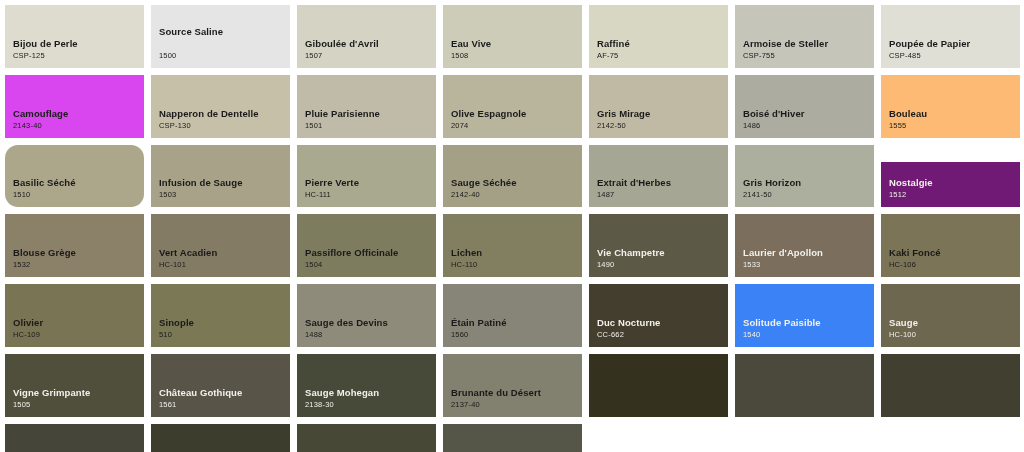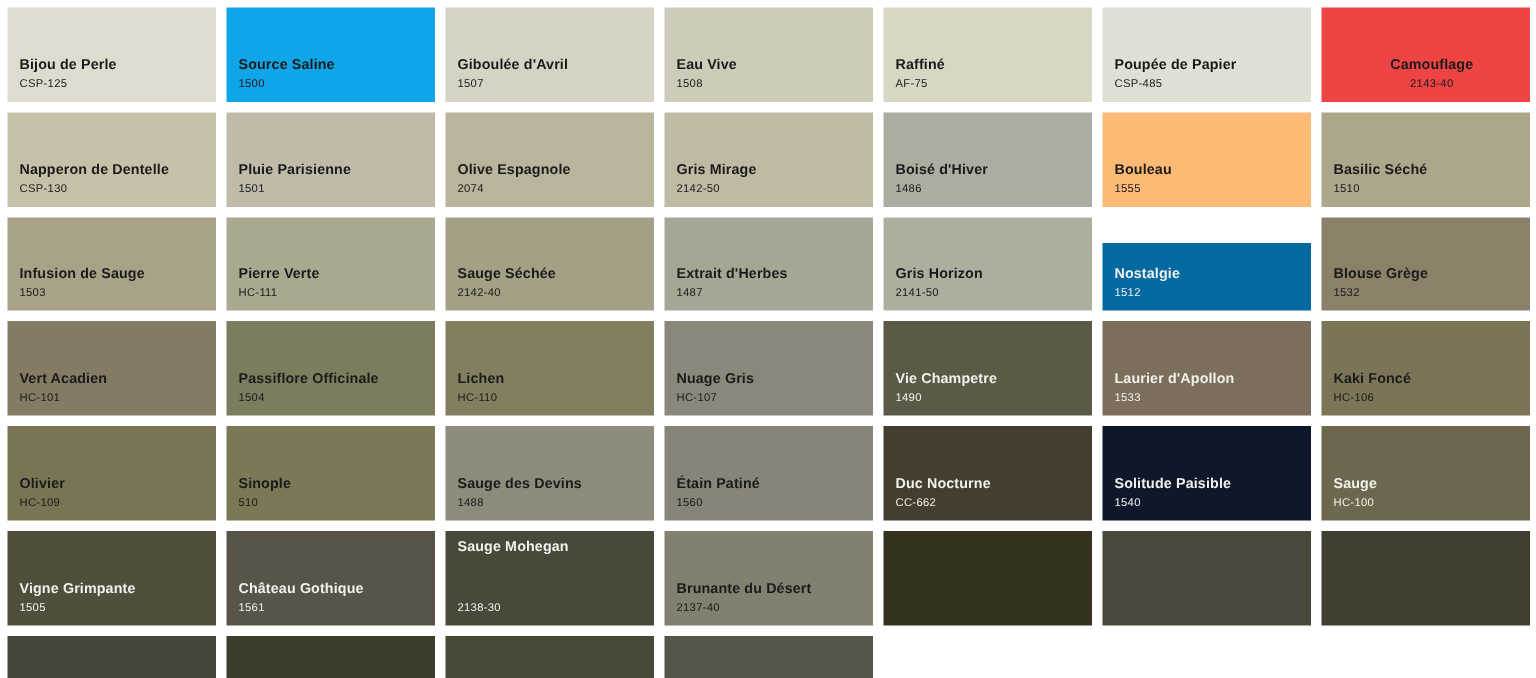--- a/index.html
+++ b/index.html
@@ -47,41 +47,45 @@
   .text-light .swatch-name, .text-light .swatch-code { color: #f2f1ec; }
 </style>
 </head>
 <body>
 
 <div id="palette-grid">
     <div class="swatch text-dark" style="background: rgb(222, 220, 206);">
       <div class="swatch-name">Bijou de Perle</div>
       <div class="swatch-code">CSP-125</div>
     </div>
-    <div class="swatch text-dark" style="background: #0ea5e9;">
+    <div class="swatch text-dark" style="background: #e5e5e5; gap: 12px;">
       <div class="swatch-name">Source Saline</div>
       <div class="swatch-code">1500</div>
     </div>
     <div class="swatch text-dark" style="background: rgb(213, 212, 196);">
       <div class="swatch-name">Giboulée d'Avril</div>
       <div class="swatch-code">1507</div>
     </div>
     <div class="swatch text-dark" style="background: rgb(204, 204, 184);">
       <div class="swatch-name">Eau Vive</div>
       <div class="swatch-code">1508</div>
     </div>
     <div class="swatch text-dark" style="background: rgb(216, 215, 196);">
       <div class="swatch-name">Raffiné</div>
       <div class="swatch-code">AF-75</div>
     </div>
+    <div class="swatch text-dark" style="background: rgb(197, 197, 186);">
+      <div class="swatch-name">Armoise de Steller</div>
+      <div class="swatch-code">CSP-755</div>
+    </div>
     <div class="swatch text-dark" style="background: rgb(223, 223, 214);">
       <div class="swatch-name">Poupée de Papier</div>
       <div class="swatch-code">CSP-485</div>
     </div>
-    <div class="swatch text-dark" style="background: #ef4444; align-items: center;">
+    <div class="swatch text-dark" style="background: #d946ef;">
       <div class="swatch-name">Camouflage</div>
       <div class="swatch-code">2143-40</div>
     </div>
     <div class="swatch text-dark" style="background: rgb(199, 192, 169);">
       <div class="swatch-name">Napperon de Dentelle</div>
       <div class="swatch-code">CSP-130</div>
     </div>
     <div class="swatch text-dark" style="background: rgb(192, 187, 168);">
       <div class="swatch-name">Pluie Parisienne</div>
       <div class="swatch-code">1501</div>
@@ -95,21 +99,21 @@
       <div class="swatch-code">2142-50</div>
     </div>
     <div class="swatch text-dark" style="background: rgb(173, 172, 161);">
       <div class="swatch-name">Boisé d'Hiver</div>
       <div class="swatch-code">1486</div>
     </div>
     <div class="swatch text-dark" style="background: #fdba74;">
       <div class="swatch-name">Bouleau</div>
       <div class="swatch-code">1555</div>
     </div>
-    <div class="swatch text-dark" style="background: rgb(172, 167, 139);">
+    <div class="swatch text-dark" style="background: rgb(172, 167, 139); border-radius: 13px;">
       <div class="swatch-name">Basilic Séché</div>
       <div class="swatch-code">1510</div>
     </div>
     <div class="swatch text-dark" style="background: rgb(167, 162, 136);">
       <div class="swatch-name">Infusion de Sauge</div>
       <div class="swatch-code">1503</div>
     </div>
     <div class="swatch text-dark" style="background: rgb(168, 169, 143);">
       <div class="swatch-name">Pierre Verte</div>
       <div class="swatch-code">HC-111</div>
@@ -119,44 +123,40 @@
       <div class="swatch-code">2142-40</div>
     </div>
     <div class="swatch text-dark" style="background: rgb(166, 166, 148);">
       <div class="swatch-name">Extrait d'Herbes</div>
       <div class="swatch-code">1487</div>
     </div>
     <div class="swatch text-dark" style="background: rgb(173, 175, 158);">
       <div class="swatch-name">Gris Horizon</div>
       <div class="swatch-code">2141-50</div>
     </div>
-    <div class="swatch text-light" style="background: #0369a1; margin-top: 17px;">
+    <div class="swatch text-light" style="background: #701a75; margin-top: 17px;">
       <div class="swatch-name">Nostalgie</div>
       <div class="swatch-code">1512</div>
     </div>
     <div class="swatch text-dark" style="background: rgb(139, 129, 105);">
       <div class="swatch-name">Blouse Grège</div>
       <div class="swatch-code">1532</div>
     </div>
     <div class="swatch text-dark" style="background: rgb(132, 123, 100);">
       <div class="swatch-name">Vert Acadien</div>
       <div class="swatch-code">HC-101</div>
     </div>
     <div class="swatch text-dark" style="background: rgb(126, 124, 95);">
       <div class="swatch-name">Passiflore Officinale</div>
       <div class="swatch-code">1504</div>
     </div>
     <div class="swatch text-dark" style="background: rgb(130, 127, 97);">
       <div class="swatch-name">Lichen</div>
       <div class="swatch-code">HC-110</div>
     </div>
-    <div class="swatch text-dark" style="background: rgb(139, 135, 122);">
-      <div class="swatch-name">Nuage Gris</div>
-      <div class="swatch-code">HC-107</div>
-    </div>
     <div class="swatch text-light" style="background: rgb(93, 89, 71);">
       <div class="swatch-name">Vie Champetre</div>
       <div class="swatch-code">1490</div>
     </div>
     <div class="swatch text-light" style="background: rgb(123, 110, 92);">
       <div class="swatch-name">Laurier d'Apollon</div>
       <div class="swatch-code">1533</div>
     </div>
     <div class="swatch text-dark" style="background: rgb(123, 116, 86);">
       <div class="swatch-name">Kaki Foncé</div>
@@ -175,37 +175,37 @@
       <div class="swatch-code">1488</div>
     </div>
     <div class="swatch text-dark" style="background: rgb(134, 133, 119);">
       <div class="swatch-name">Étain Patiné</div>
       <div class="swatch-code">1560</div>
     </div>
     <div class="swatch text-light" style="background: rgb(67, 62, 45);">
       <div class="swatch-name">Duc Nocturne</div>
       <div class="swatch-code">CC-662</div>
     </div>
-    <div class="swatch text-light" style="background: #0f172a;">
+    <div class="swatch text-light" style="background: #3b82f6;">
       <div class="swatch-name">Solitude Paisible</div>
       <div class="swatch-code">1540</div>
     </div>
     <div class="swatch text-light" style="background: rgb(109, 103, 79);">
       <div class="swatch-name">Sauge</div>
       <div class="swatch-code">HC-100</div>
     </div>
     <div class="swatch text-light" style="background: rgb(79, 79, 60);">
       <div class="swatch-name">Vigne Grimpante</div>
       <div class="swatch-code">1505</div>
     </div>
     <div class="swatch text-light" style="background: rgb(88, 85, 72);">
       <div class="swatch-name">Château Gothique</div>
       <div class="swatch-code">1561</div>
     </div>
-    <div class="swatch text-light" style="background: rgb(71, 74, 56); gap: 28px;">
+    <div class="swatch text-light" style="background: rgb(71, 74, 56);">
       <div class="swatch-name">Sauge Mohegan</div>
       <div class="swatch-code">2138-30</div>
     </div>
     <div class="swatch text-dark" style="background: rgb(130, 128, 111);">
       <div class="swatch-name">Brunante du Désert</div>
       <div class="swatch-code">2137-40</div>
     </div>
     <div class="swatch text-light" style="background: rgb(52, 50, 31);"></div>
     <div class="swatch text-light" style="background: rgb(75, 72, 60);"></div>
     <div class="swatch text-light" style="background: rgb(65, 63, 48);"></div>

